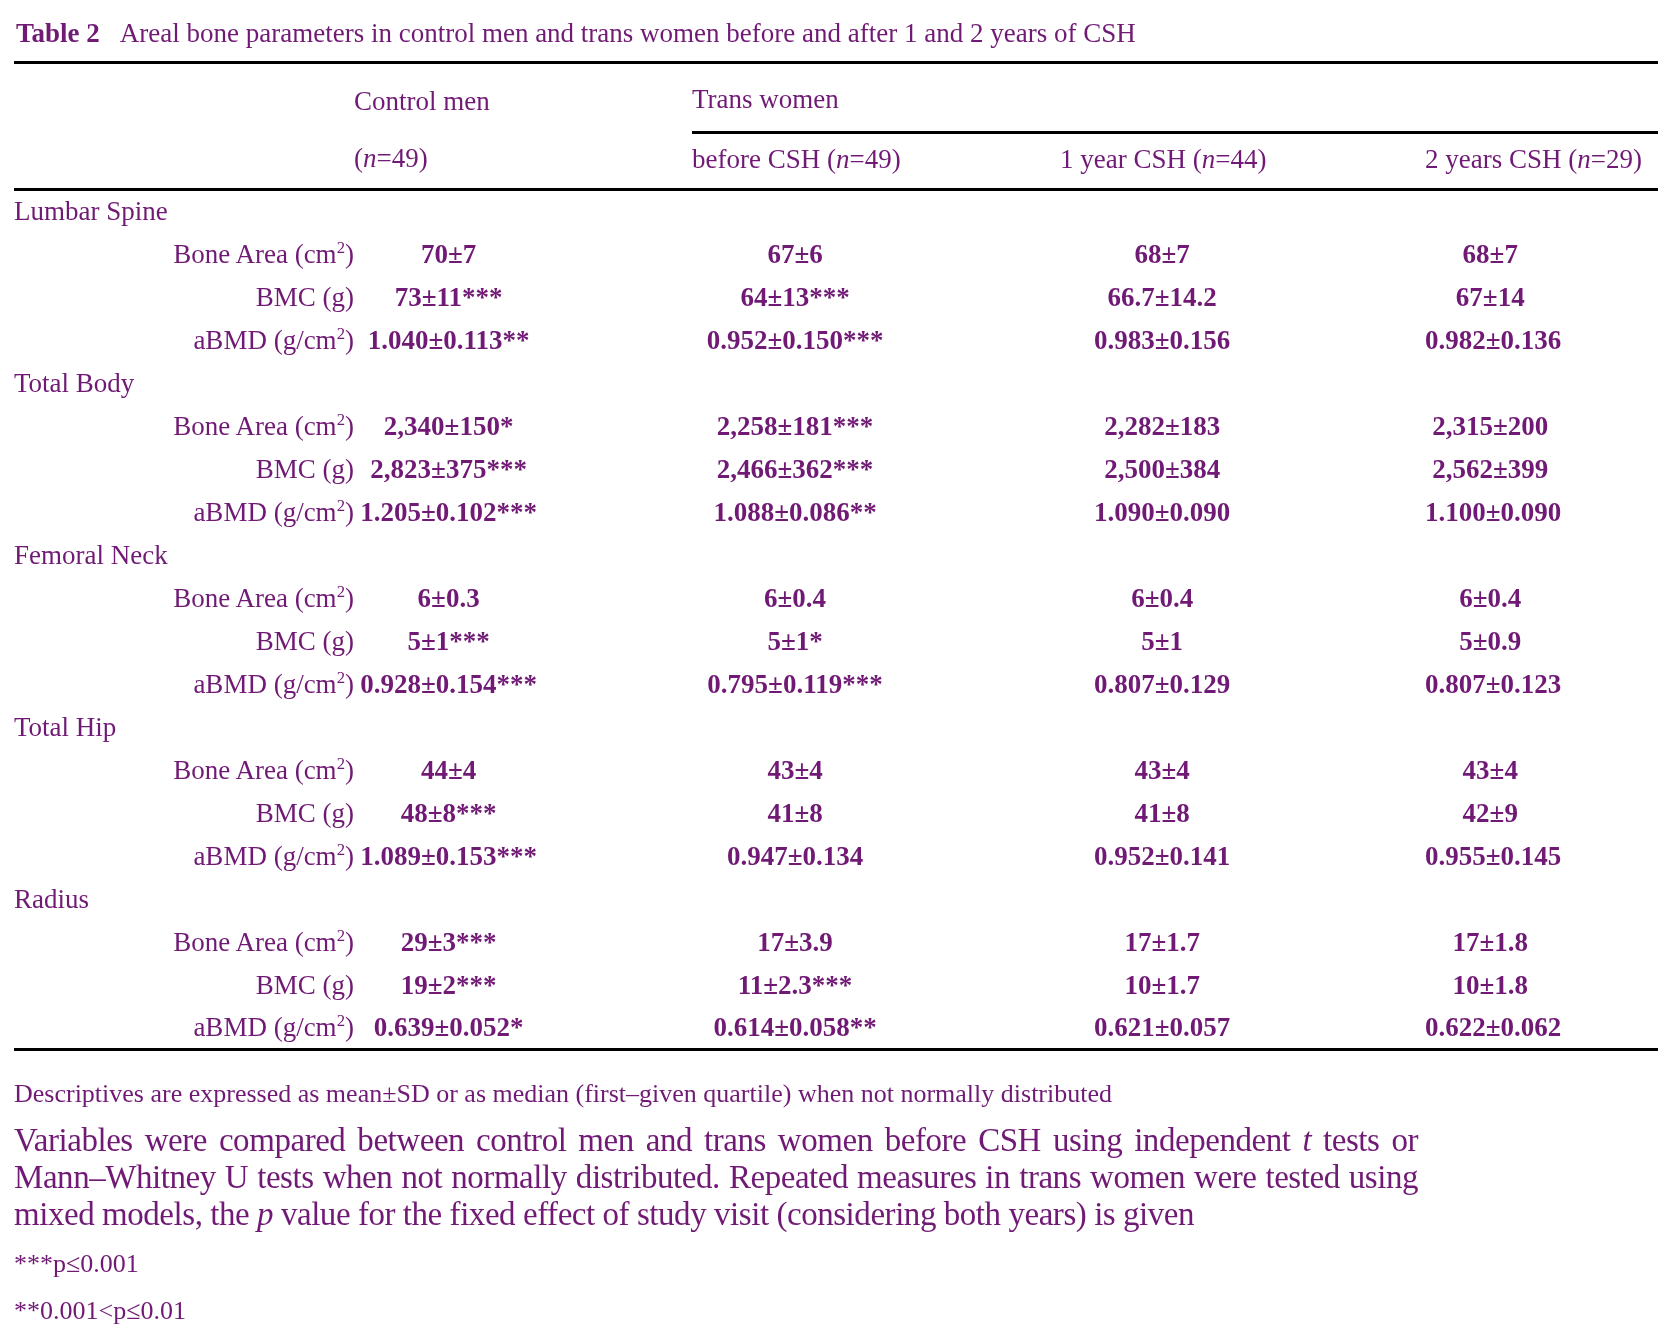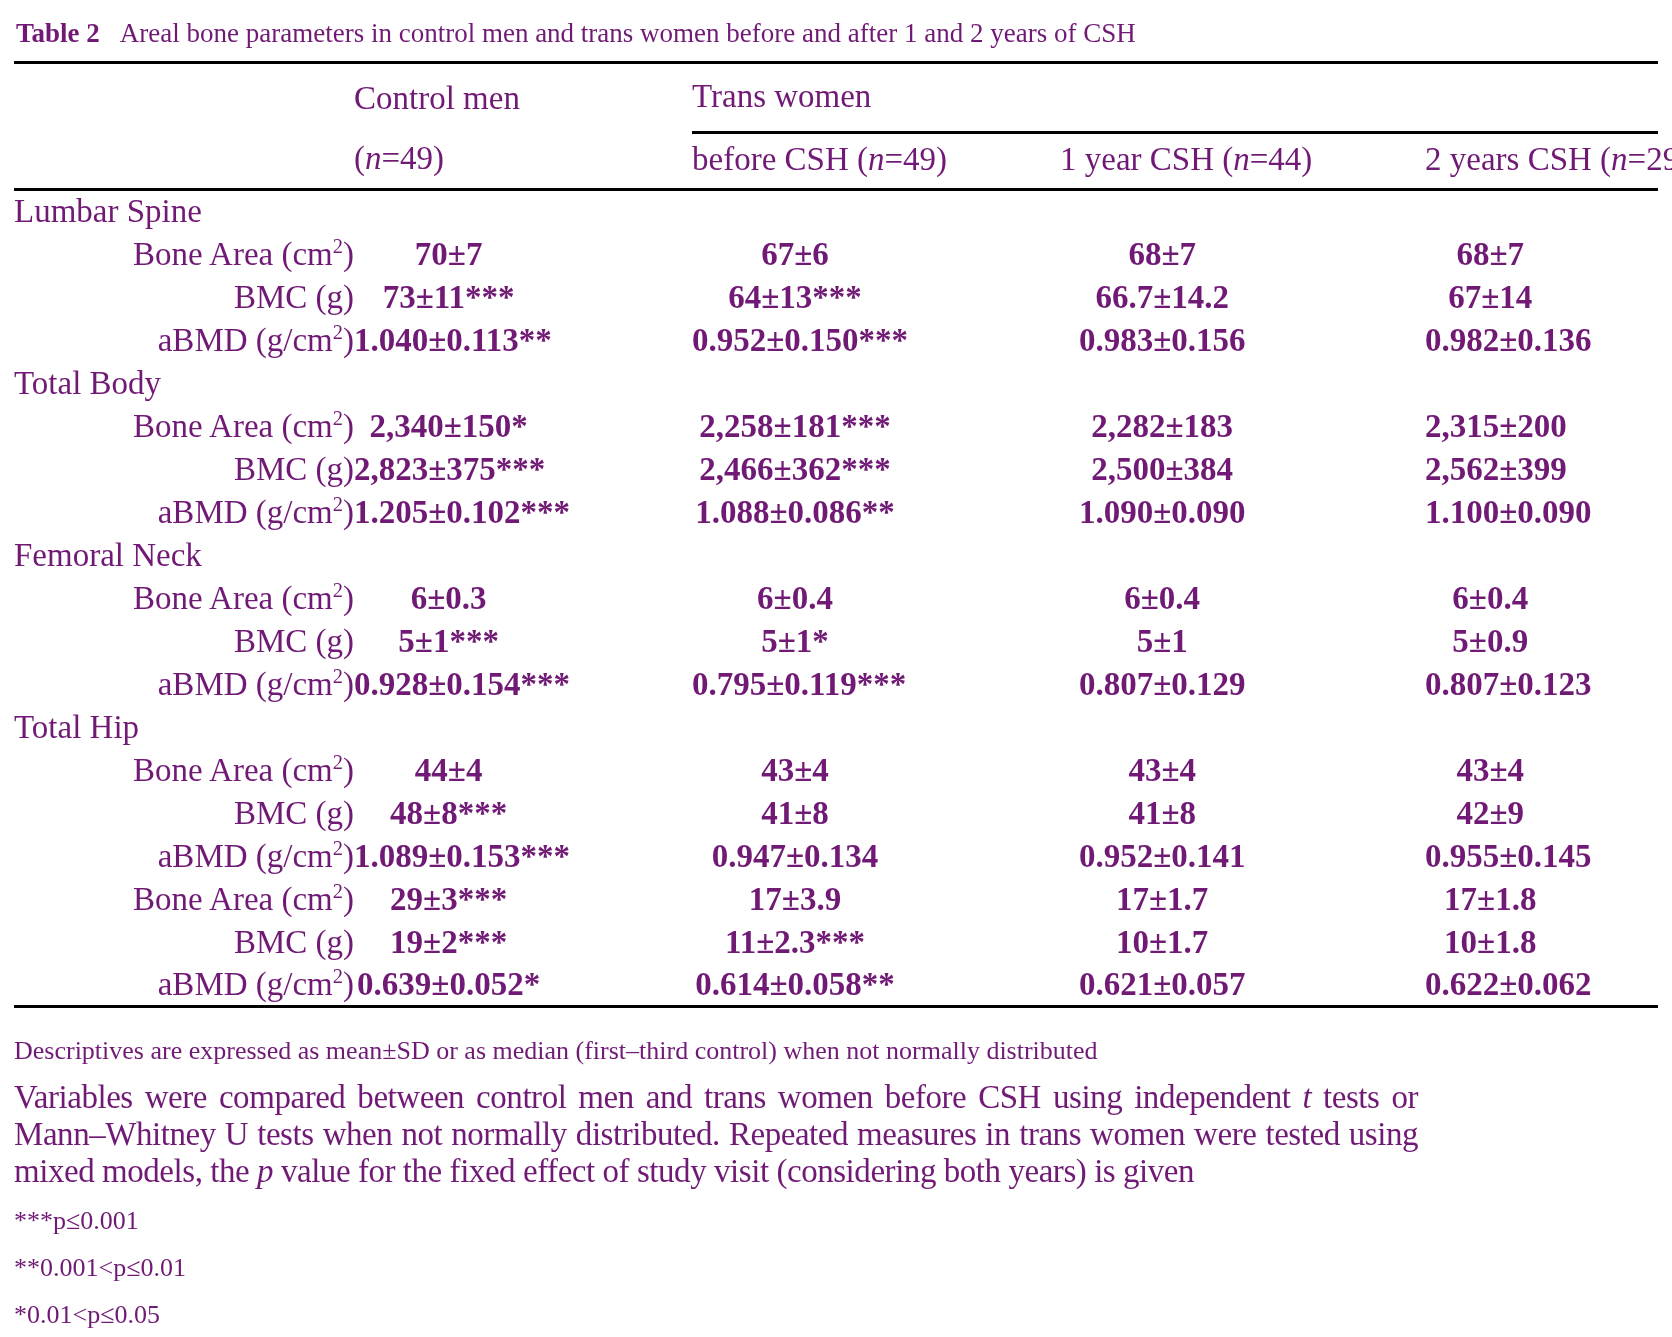--- a/index.html
+++ b/index.html
@@ -21,21 +21,21 @@
   }
   .cap-label { font-weight: bold; margin-right: 20px; }
 
   
   table.tbl {
     border-collapse: collapse;
     table-layout: fixed;
     width: 1644px;
     border-top: 3px solid #000;
     border-bottom: 3px solid #000;
-    font-size: 33px;
+    font-size: 27px;
   }
   col.c1 { width: 340px; }
   col.c2 { width: 338px; }
   col.c3 { width: 368px; }
   col.c4 { width: 365px; }
   col.c5 { width: 233px; }
 
   .group-row td {
     vertical-align: bottom;
     height: 70px;
@@ -296,20 +296,23 @@
             <span class="val">0.947±0.134</span>
           </td>
           <td class="data-cell">
             <span class="val">0.952±0.141</span>
           </td>
           <td class="data-cell">
             <span class="val">0.955±0.145</span>
           </td>
         </tr>
         <tr>
+          <td colspan="5" class="section-cell">Radius</td>
+        </tr>
+        <tr>
           <td class="row-label"><span>Bone Area (cm</span><sup>2</sup><span>)</span></td>
           <td class="data-cell">
             <span class="val">29±3***</span>
           </td>
           <td class="data-cell">
             <span class="val">17±3.9</span>
           </td>
           <td class="data-cell">
             <span class="val">17±1.7</span>
           </td>
@@ -344,20 +347,20 @@
             <span class="val">0.621±0.057</span>
           </td>
           <td class="data-cell">
             <span class="val">0.622±0.062</span>
           </td>
         </tr>
       </tbody>
   </table>
 
   <div class="footnotes" id="footnotes">
-      <p><span>Descriptives are expressed as mean±SD or as median (first–third control) when not normally distributed</span></p>
+      <p><span>Descriptives are expressed as mean±SD or as median (first–given quartile) when not normally distributed</span></p>
       <p class="fn-long"><span>Variables were compared between control men and trans women before CSH using independent </span><i>t</i><span> tests or Mann–Whitney U tests when not normally distributed. Repeated measures in trans women were tested using mixed models, the </span><i>p</i><span> value for the fixed effect of study visit (considering both years) is given</span></p>
       <p><span>***p≤0.001</span></p>
       <p><span>**0.001&lt;p≤0.01</span></p>
       <p><span>*0.01&lt;p≤0.05</span></p>
     </div>
 
 </div>
 
 </body></html>

